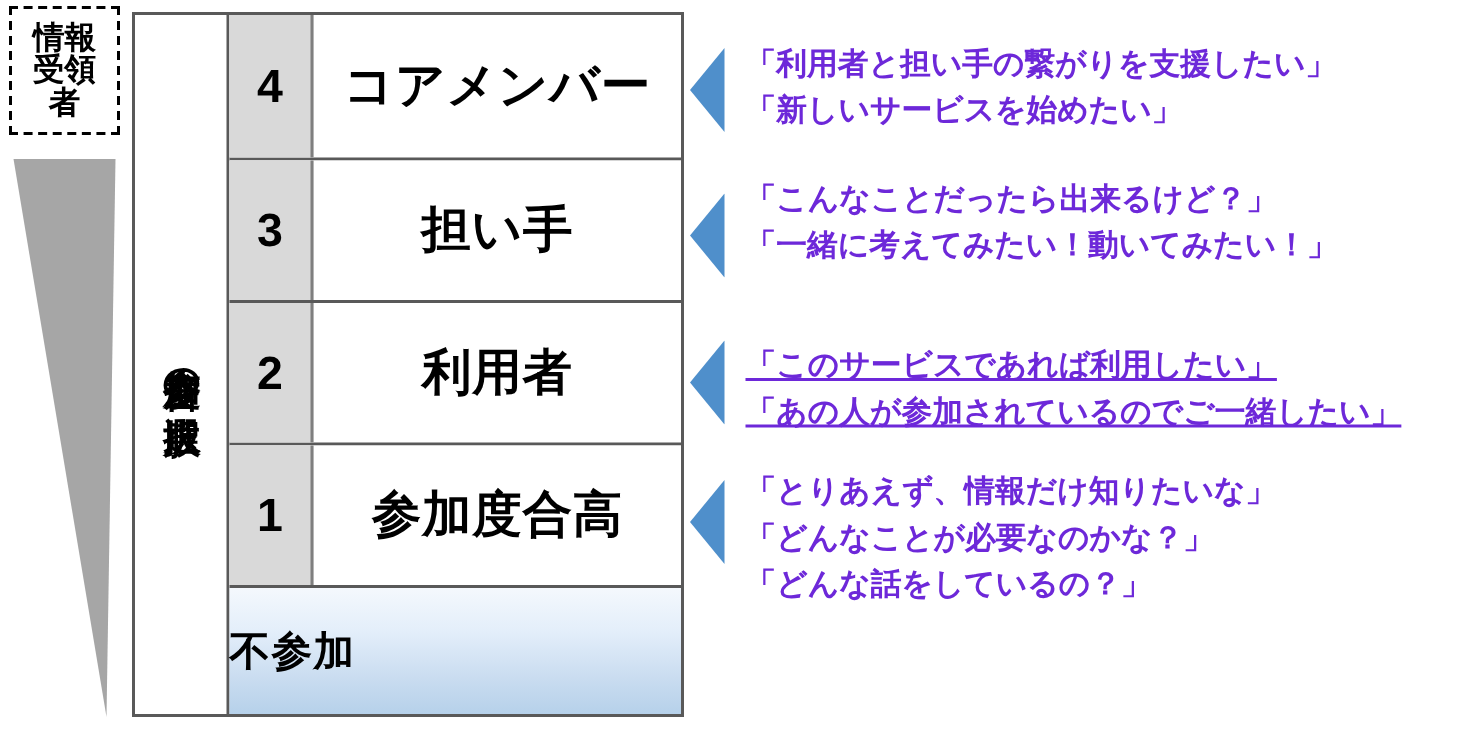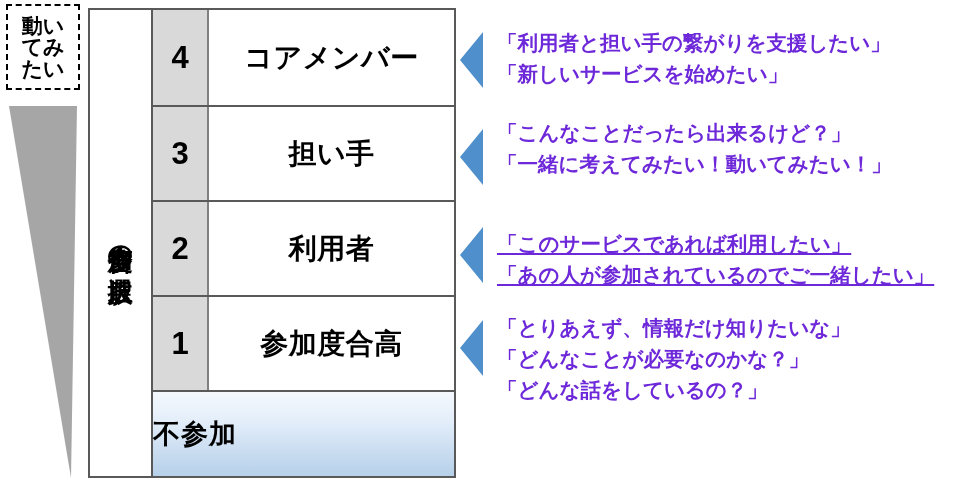--- a/index.html
+++ b/index.html
@@ -114,21 +114,21 @@
     align-items: center;
     justify-content: center;
     font-size: 31px;
     font-weight: bold;
   }
   .row-name {
     flex: 1 1 auto;
     display: flex;
     align-items: center;
     justify-content: center;
-    font-size: 28px;
+    font-size: 33px;
     font-weight: bold;
     letter-spacing: 0.5px;
   }
 
   #non-participation-row {
     flex: 1 1 auto;
     display: flex;
     align-items: center;
     justify-content: flex-start;
     background: linear-gradient(to bottom, #f4f8fd 0%, #e3eefa 35%, #c9dcf0 72%, #b6d1ea 100%);
@@ -154,21 +154,21 @@
     line-height: 1.52;
     white-space: nowrap;
     color: #6d28d9;
   }
   .quote-line { display: block; }
 </style>
 </head>
 <body>
 
 <div id="participation-badge">
-  <span class="badge-text">動いてみたい</span>
+  <span class="badge-text">情報受領者</span>
 </div>
 
 <div id="gradient-wedge">
   <svg width="72" height="376" viewBox="0 0 72 376" xmlns="http://www.w3.org/2000/svg">
     <polygon points="1,2 69,2 63,374" fill="#a6a6a6"></polygon>
   </svg>
 </div>
 
 <div id="scale-table">
 

